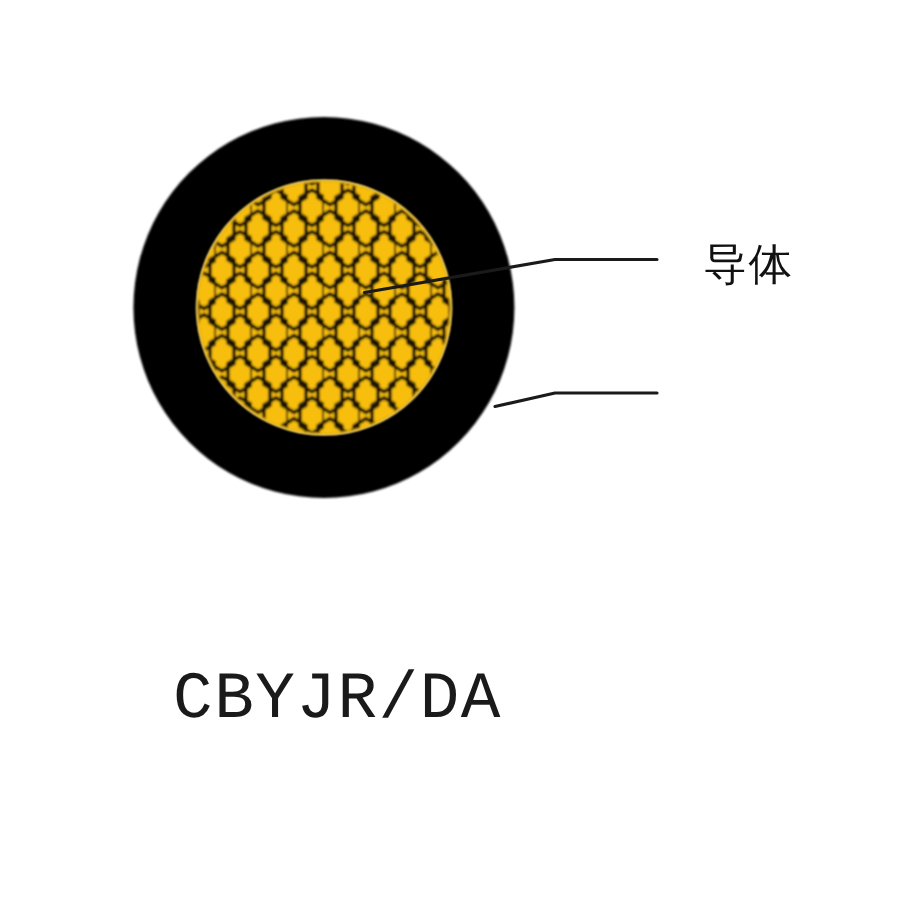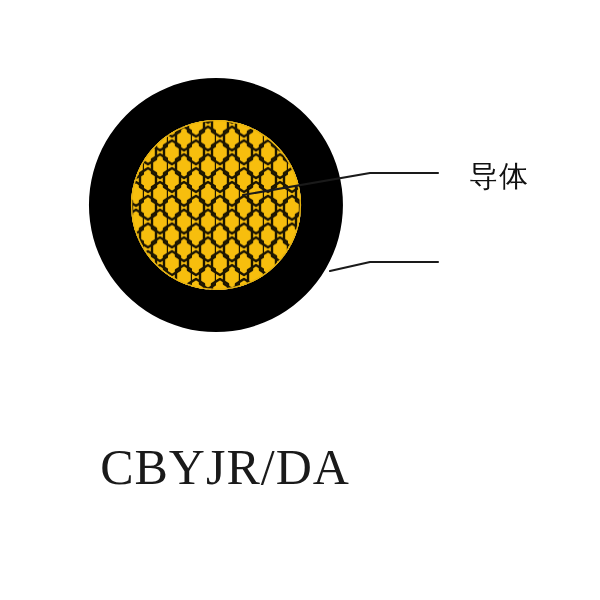--- a/index.html
+++ b/index.html
@@ -61,22 +61,22 @@
     top: 249px;
   }
 
   
   .caption {
     position: absolute;
     left: 0;
     top: 434px;
     width: 600px;
     text-align: center;
-    font-family: Liberation Serif, serif;
-    font-size: 50px;
+    font-family: Liberation Mono, monospace;
+    font-size: 44px;
     line-height: 66px;
     color: #1a1a1a;
     letter-spacing: 1px;
     white-space: nowrap;
     padding-right: 150px;
     box-sizing: border-box;
   }
 </style>
 </head>
 <body>

